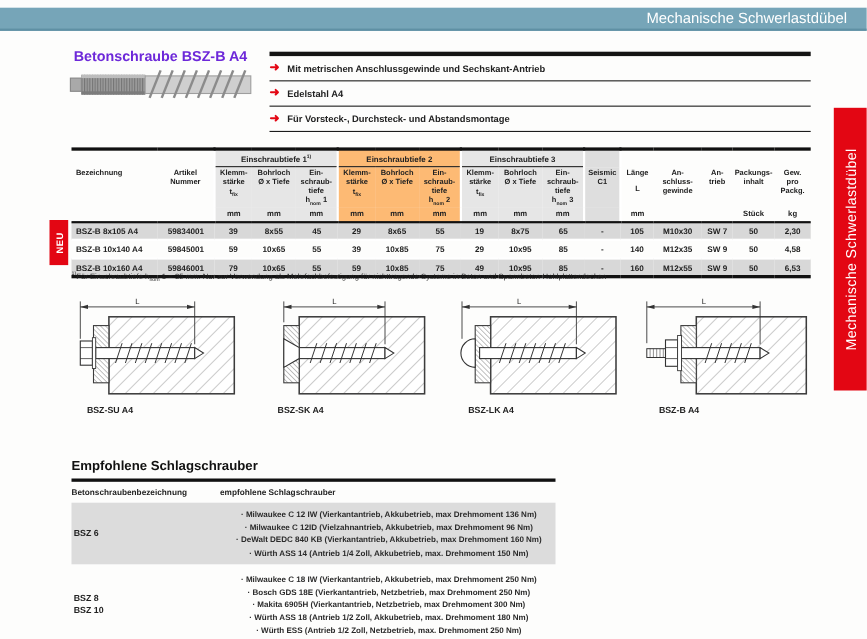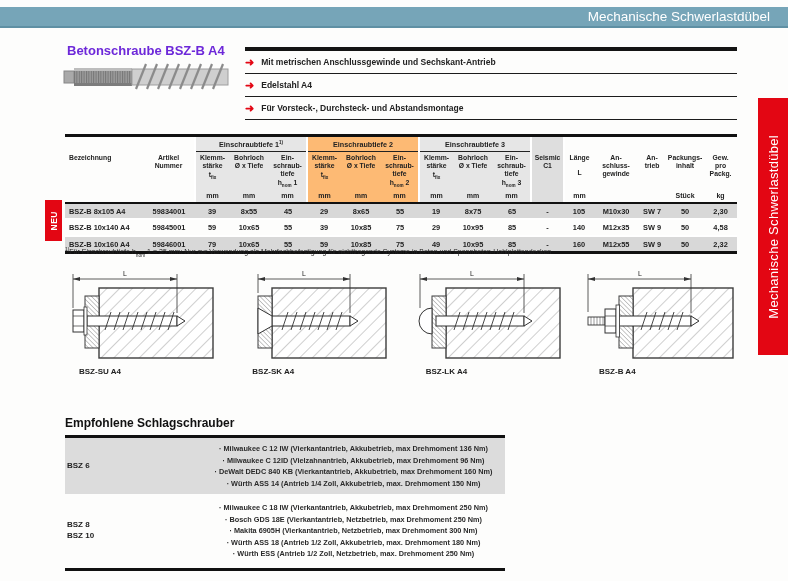--- a/index.html
+++ b/index.html
@@ -287,21 +287,21 @@
       <td>10x85</td>
       <td>75</td>
       <td>49</td>
       <td>10x95</td>
       <td>85</td>
       <td>-</td>
       <td>160</td>
       <td>M12x55</td>
       <td>SW 9</td>
       <td>50</td>
-      <td>2,32</td>
+      <td>6,53</td>
     </tr>
   </tbody>
     </table>
 </div>
 
 <div class="abs neu">
   <span>NEU</span>
 </div>
 
 <div class="abs footnote"><sup>1)</sup><span>Für Einschraubtiefe </span><span>h</span><sub>nom</sub><span> 1 = 35 mm: Nur zur Verwendung als Mehrfachbefestigung für nichttragende Systeme in Beton und Spannbeton-Hohlplattendecken</span></div>
@@ -463,20 +463,24 @@
       <rect x="31" y="39" width="3.5" height="32" fill="#fff" stroke="#333" stroke-width="0.8"></rect>
     </svg>
     <div class="dlabel">BSZ-B A4</div>
   </div>
 
 </div>
 
 <div class="abs schsec">
   <h2>Empfohlene Schlagschrauber</h2>
   <div class="schtable">
+    <div class="schhead">
+      <div class="c1">Betonschraubenbezeichnung</div>
+      <div class="c2">empfohlene Schlagschrauber</div>
+    </div>
     <div class="schrow gray">
       <div class="name">BSZ 6</div>
       <ul>
         <li>Milwaukee C 12 IW (Vierkantantrieb, Akkubetrieb, max Drehmoment 136 Nm)</li>
         <li>Milwaukee C 12ID (Vielzahnantrieb, Akkubetrieb, max Drehmoment 96 Nm)</li>
         <li>DeWalt DEDC 840 KB (Vierkantantrieb, Akkubetrieb, max Drehmoment 160 Nm)</li>
         <li>Würth ASS 14 (Antrieb 1/4 Zoll, Akkubetrieb, max. Drehmoment 150 Nm)</li>
       </ul>
     </div>
     <div class="schrow">

